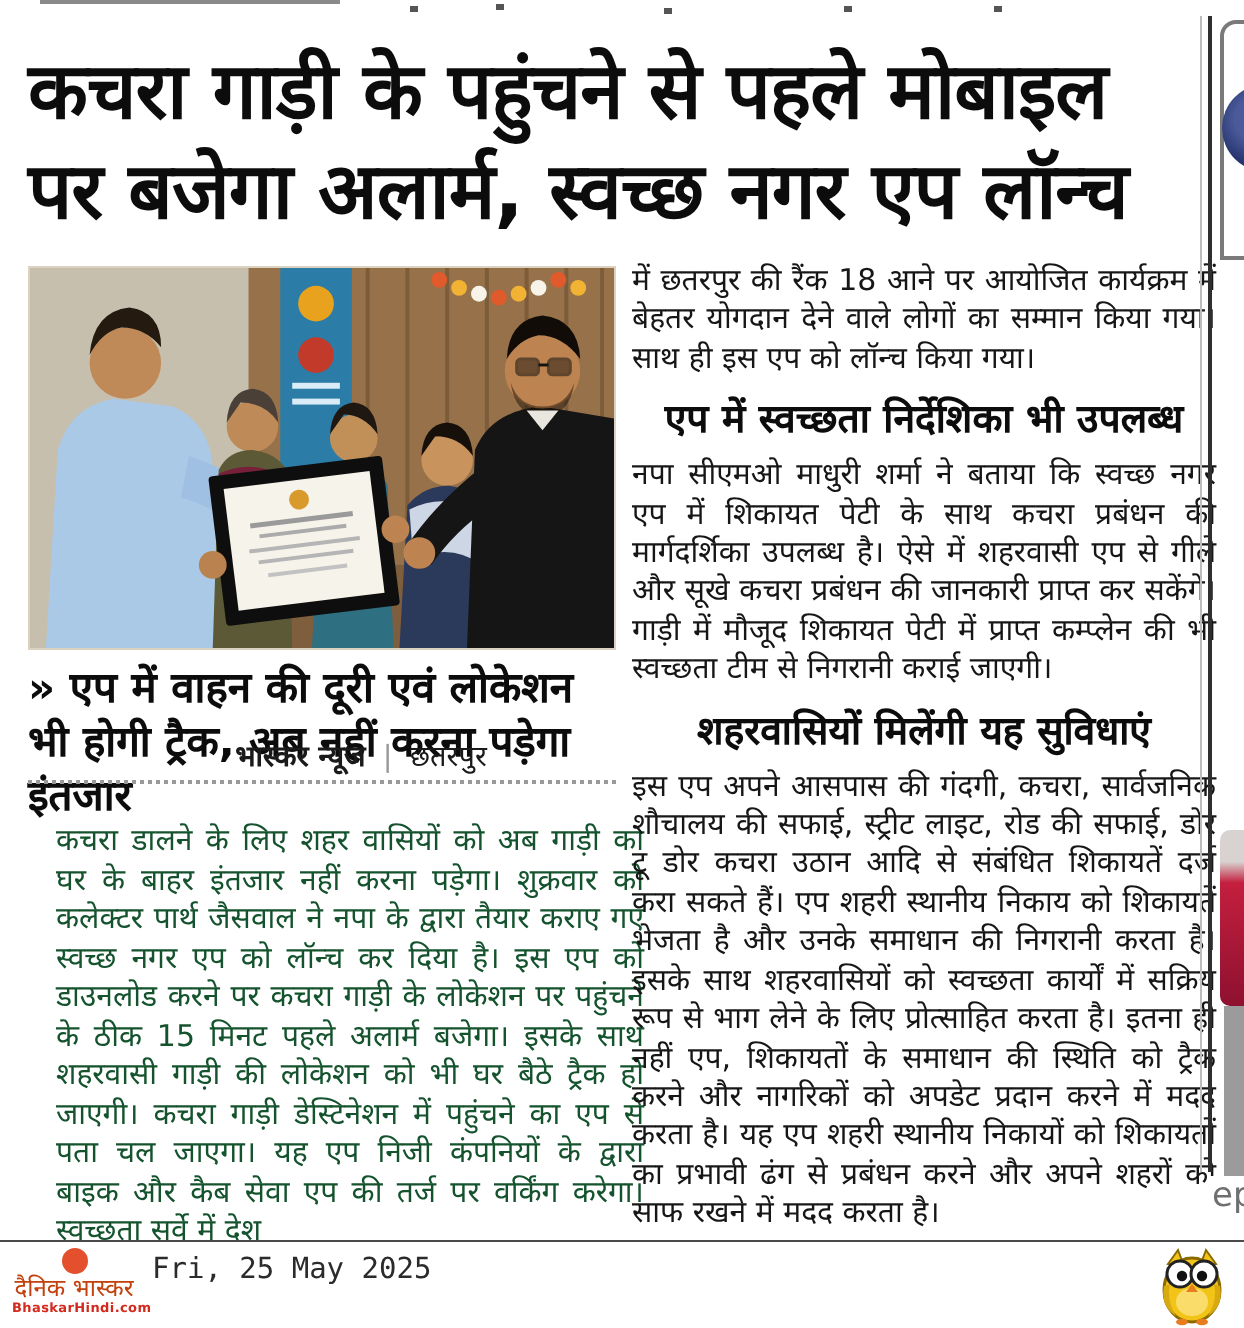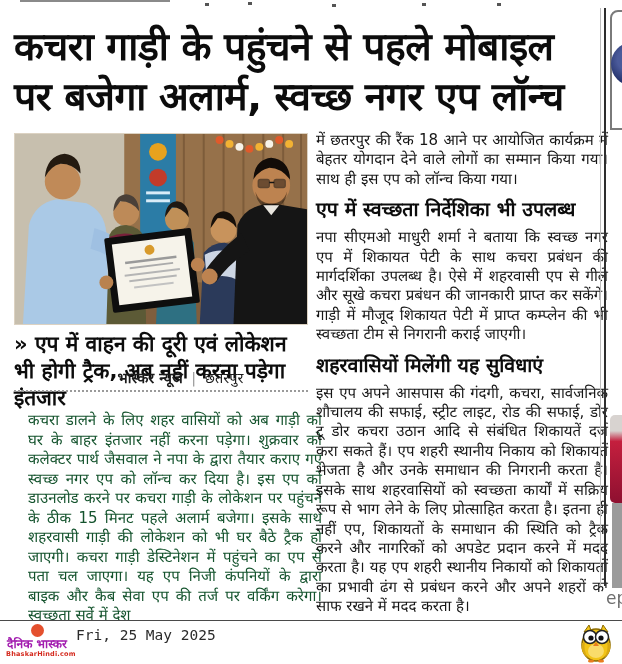--- a/index.html
+++ b/index.html
@@ -29,42 +29,42 @@
   .dotted-rule{position:absolute;left:14px;top:390px;width:294px;height:0;
                border-top:2px dotted #9a9a9a;}
   .body-left{position:absolute;left:28px;top:396px;width:294px;
              font-size:15px;line-height:19.5px;text-align:justify;color:#14532d;}
 
   
   .col-right{position:absolute;left:316px;top:131px;width:292px;
              font-size:15px;line-height:19.4px;text-align:justify;color:#161616;}
   .col-right p{margin:0;}
   .col-right h2{margin:9px 0 6px 0;font-size:19.5px;line-height:24px;font-weight:700;
-                text-align:left;color:#0c0c0c;}
+                text-align:center;color:#0c0c0c;}
 
   
   .edge-line-light{position:absolute;left:600px;top:8px;width:1px;height:578px;background:#bdbdbd;}
   .edge-line-dark{position:absolute;left:604px;top:8px;width:2px;height:578px;background:#2e2e2e;}
   .edge-box{position:absolute;left:610px;top:10px;width:30px;height:120px;
             border:2px solid #7a7a7a;border-radius:8px 0 0 0;box-sizing:border-box;}
   .edge-circle{position:absolute;left:611px;top:42px;width:44px;height:44px;border-radius:50%;
                background:radial-gradient(circle at 40% 40%, #4a5a9a 0 30%, #27356f 60%);}
   .edge-red{position:absolute;left:610px;top:415px;width:14px;height:88px;
             background:linear-gradient(180deg,#d8d3d0 0 18%,#c41f3e 30%,#8e1030 100%);
             border-radius:5px 0 0 5px;}
   .edge-gray{position:absolute;left:612px;top:503px;width:10px;height:86px;background:#9b9b9b;}
   .edge-ep{position:absolute;left:604px;top:588px;font-size:17px;color:#6f6f6f;background:#fff;
            padding-left:2px;line-height:20px;}
 
   
   .footer{position:absolute;left:0;top:620px;width:622px;height:44px;background:#fff;
           border-top:1.5px solid #4a4a4a;box-sizing:border-box;}
   .db-logo{position:absolute;left:6px;top:3px;width:62px;text-align:center;line-height:1;}
   .db-sun{width:13px;height:13px;border-radius:50%;background:#e4502e;margin:0 auto 1px auto;}
-  .db-name{font-weight:700;font-size:12px;color:#a21caf;white-space:nowrap;}
+  .db-name{font-weight:400;font-size:12px;color:#c2410c;white-space:nowrap;}
   .db-site{font-weight:700;font-size:6.5px;color:#d42a1e;margin-top:1px;letter-spacing:.2px;text-align:center;}
   .footer-meta{position:absolute;left:76px;top:5px;
                font-family:"DejaVu Sans Mono","Liberation Mono",monospace;
                font-size:14.5px;line-height:18px;color:#2b2b2b;white-space:nowrap;}
   .owl{position:absolute;left:576px;top:2px;width:40px;height:40px;}
 </style>
 </head>
 <body>
 
 <div class="page">

